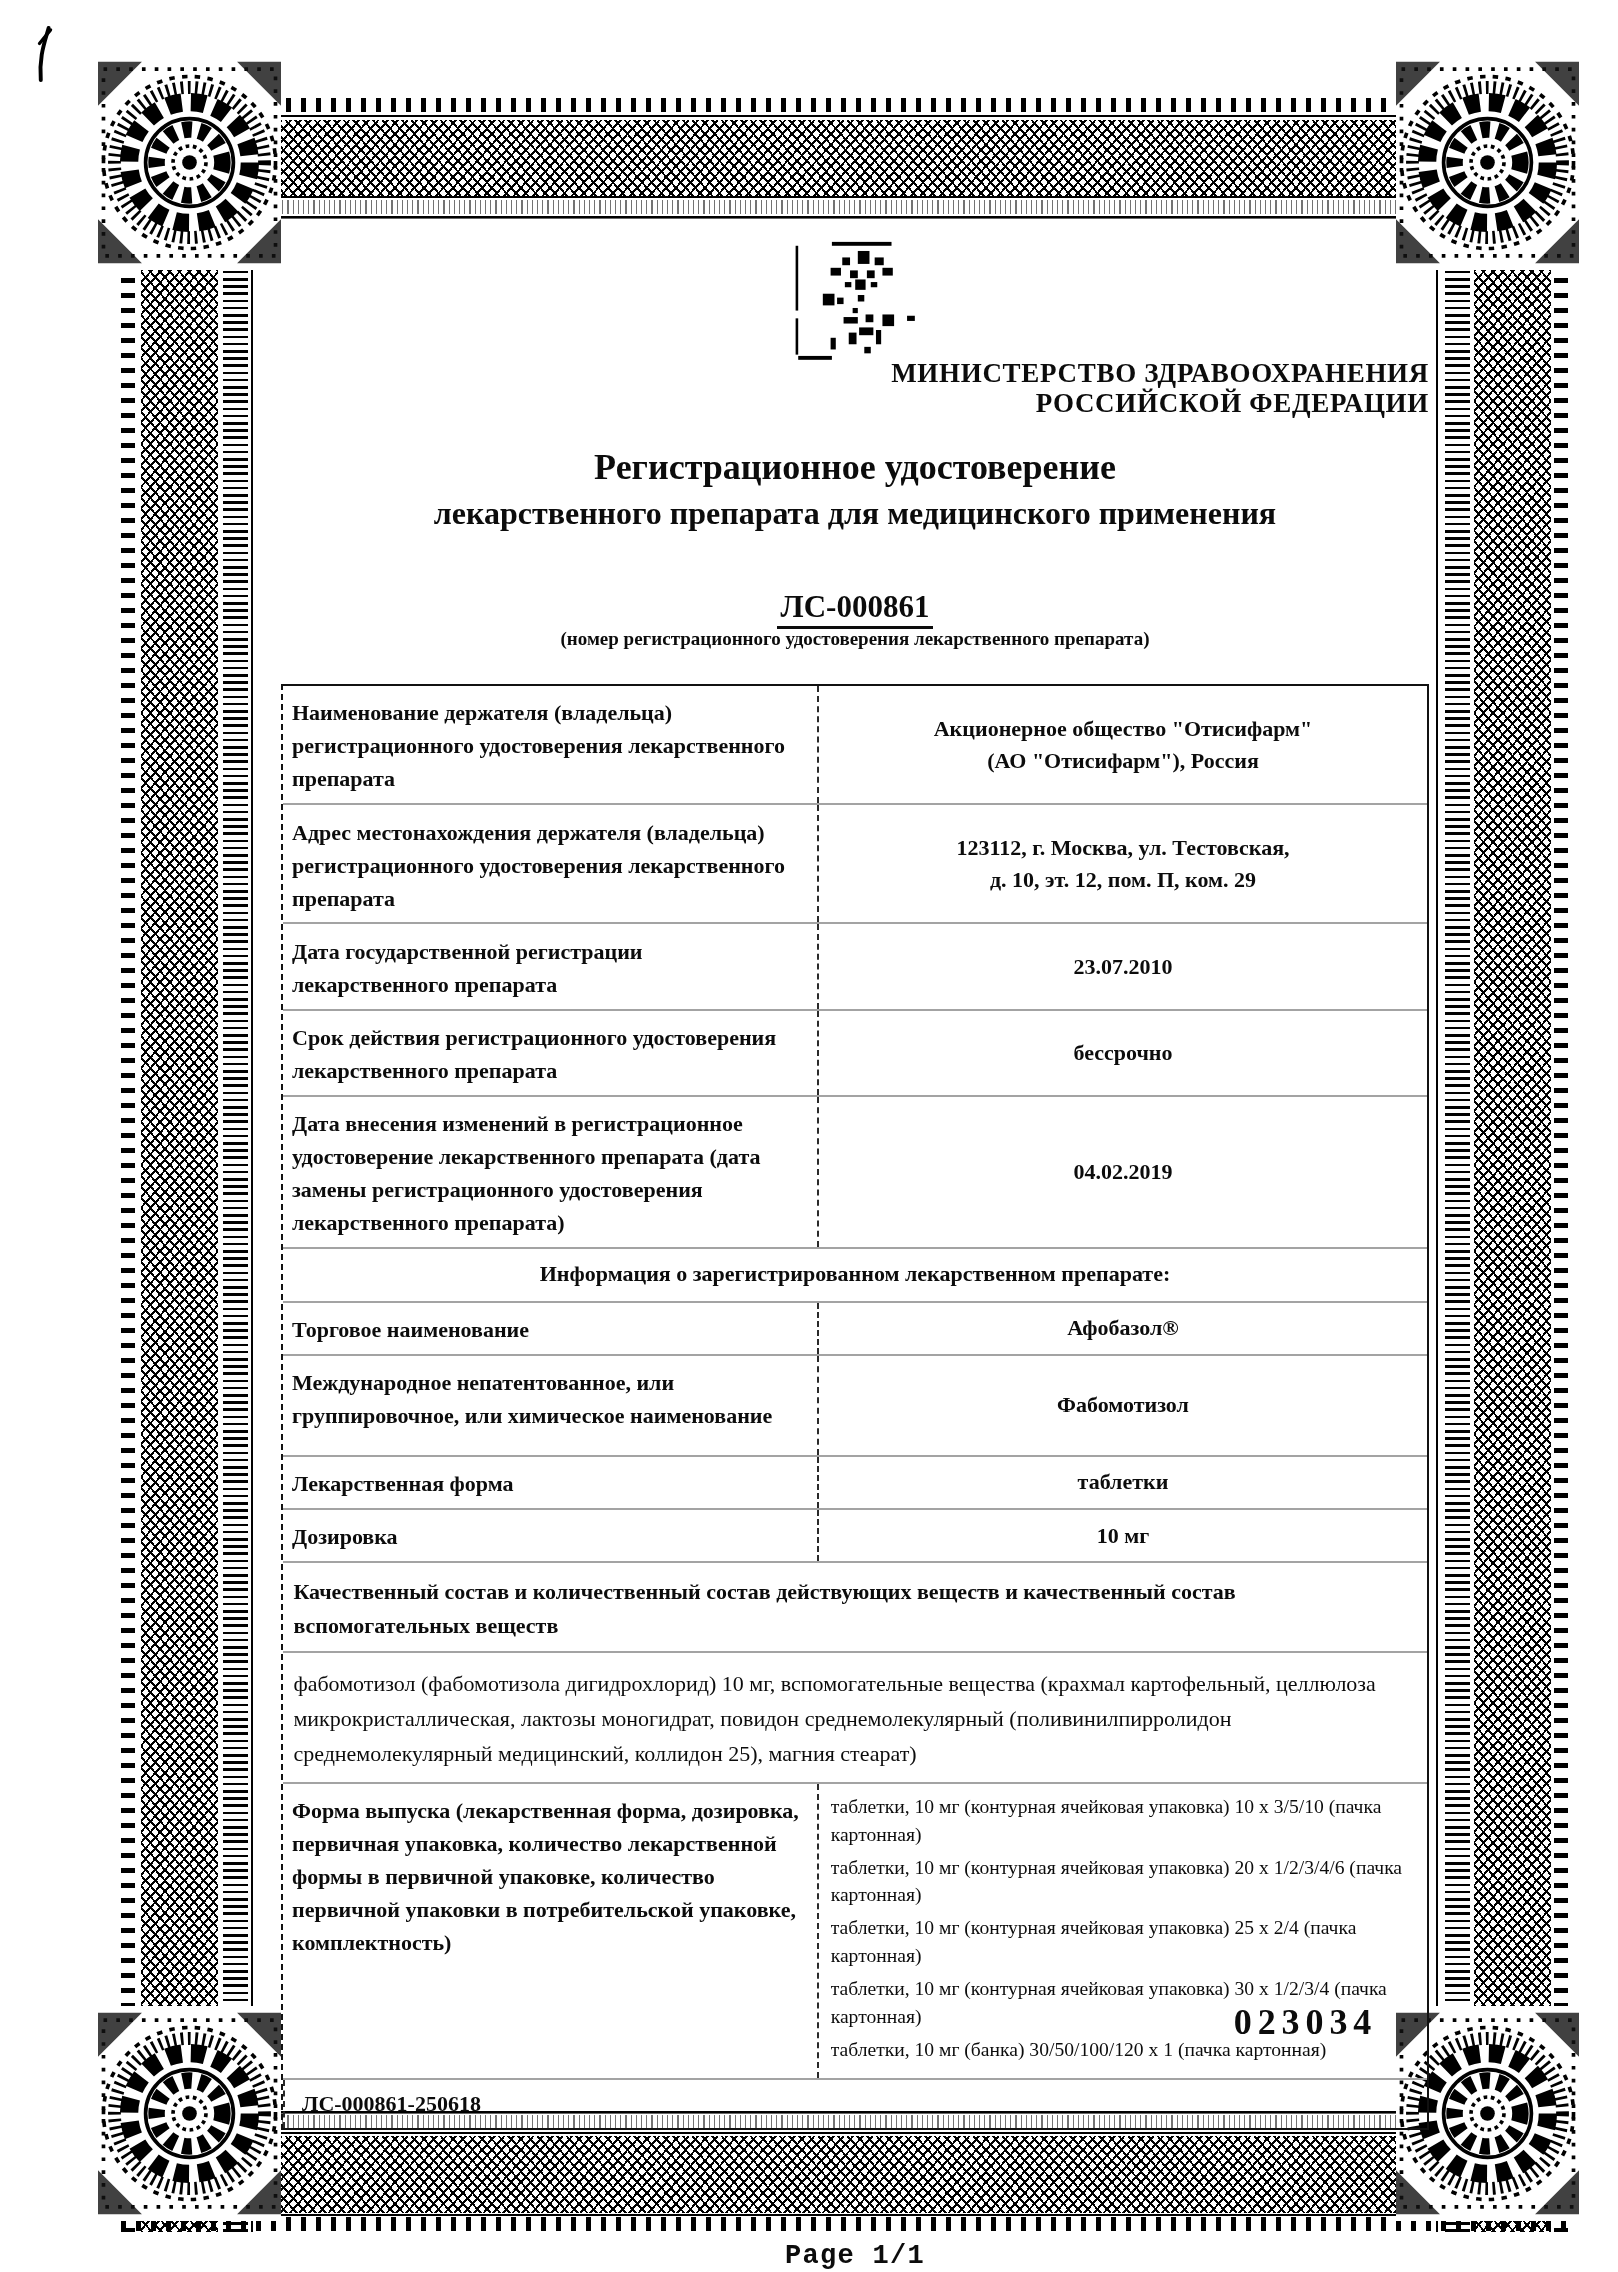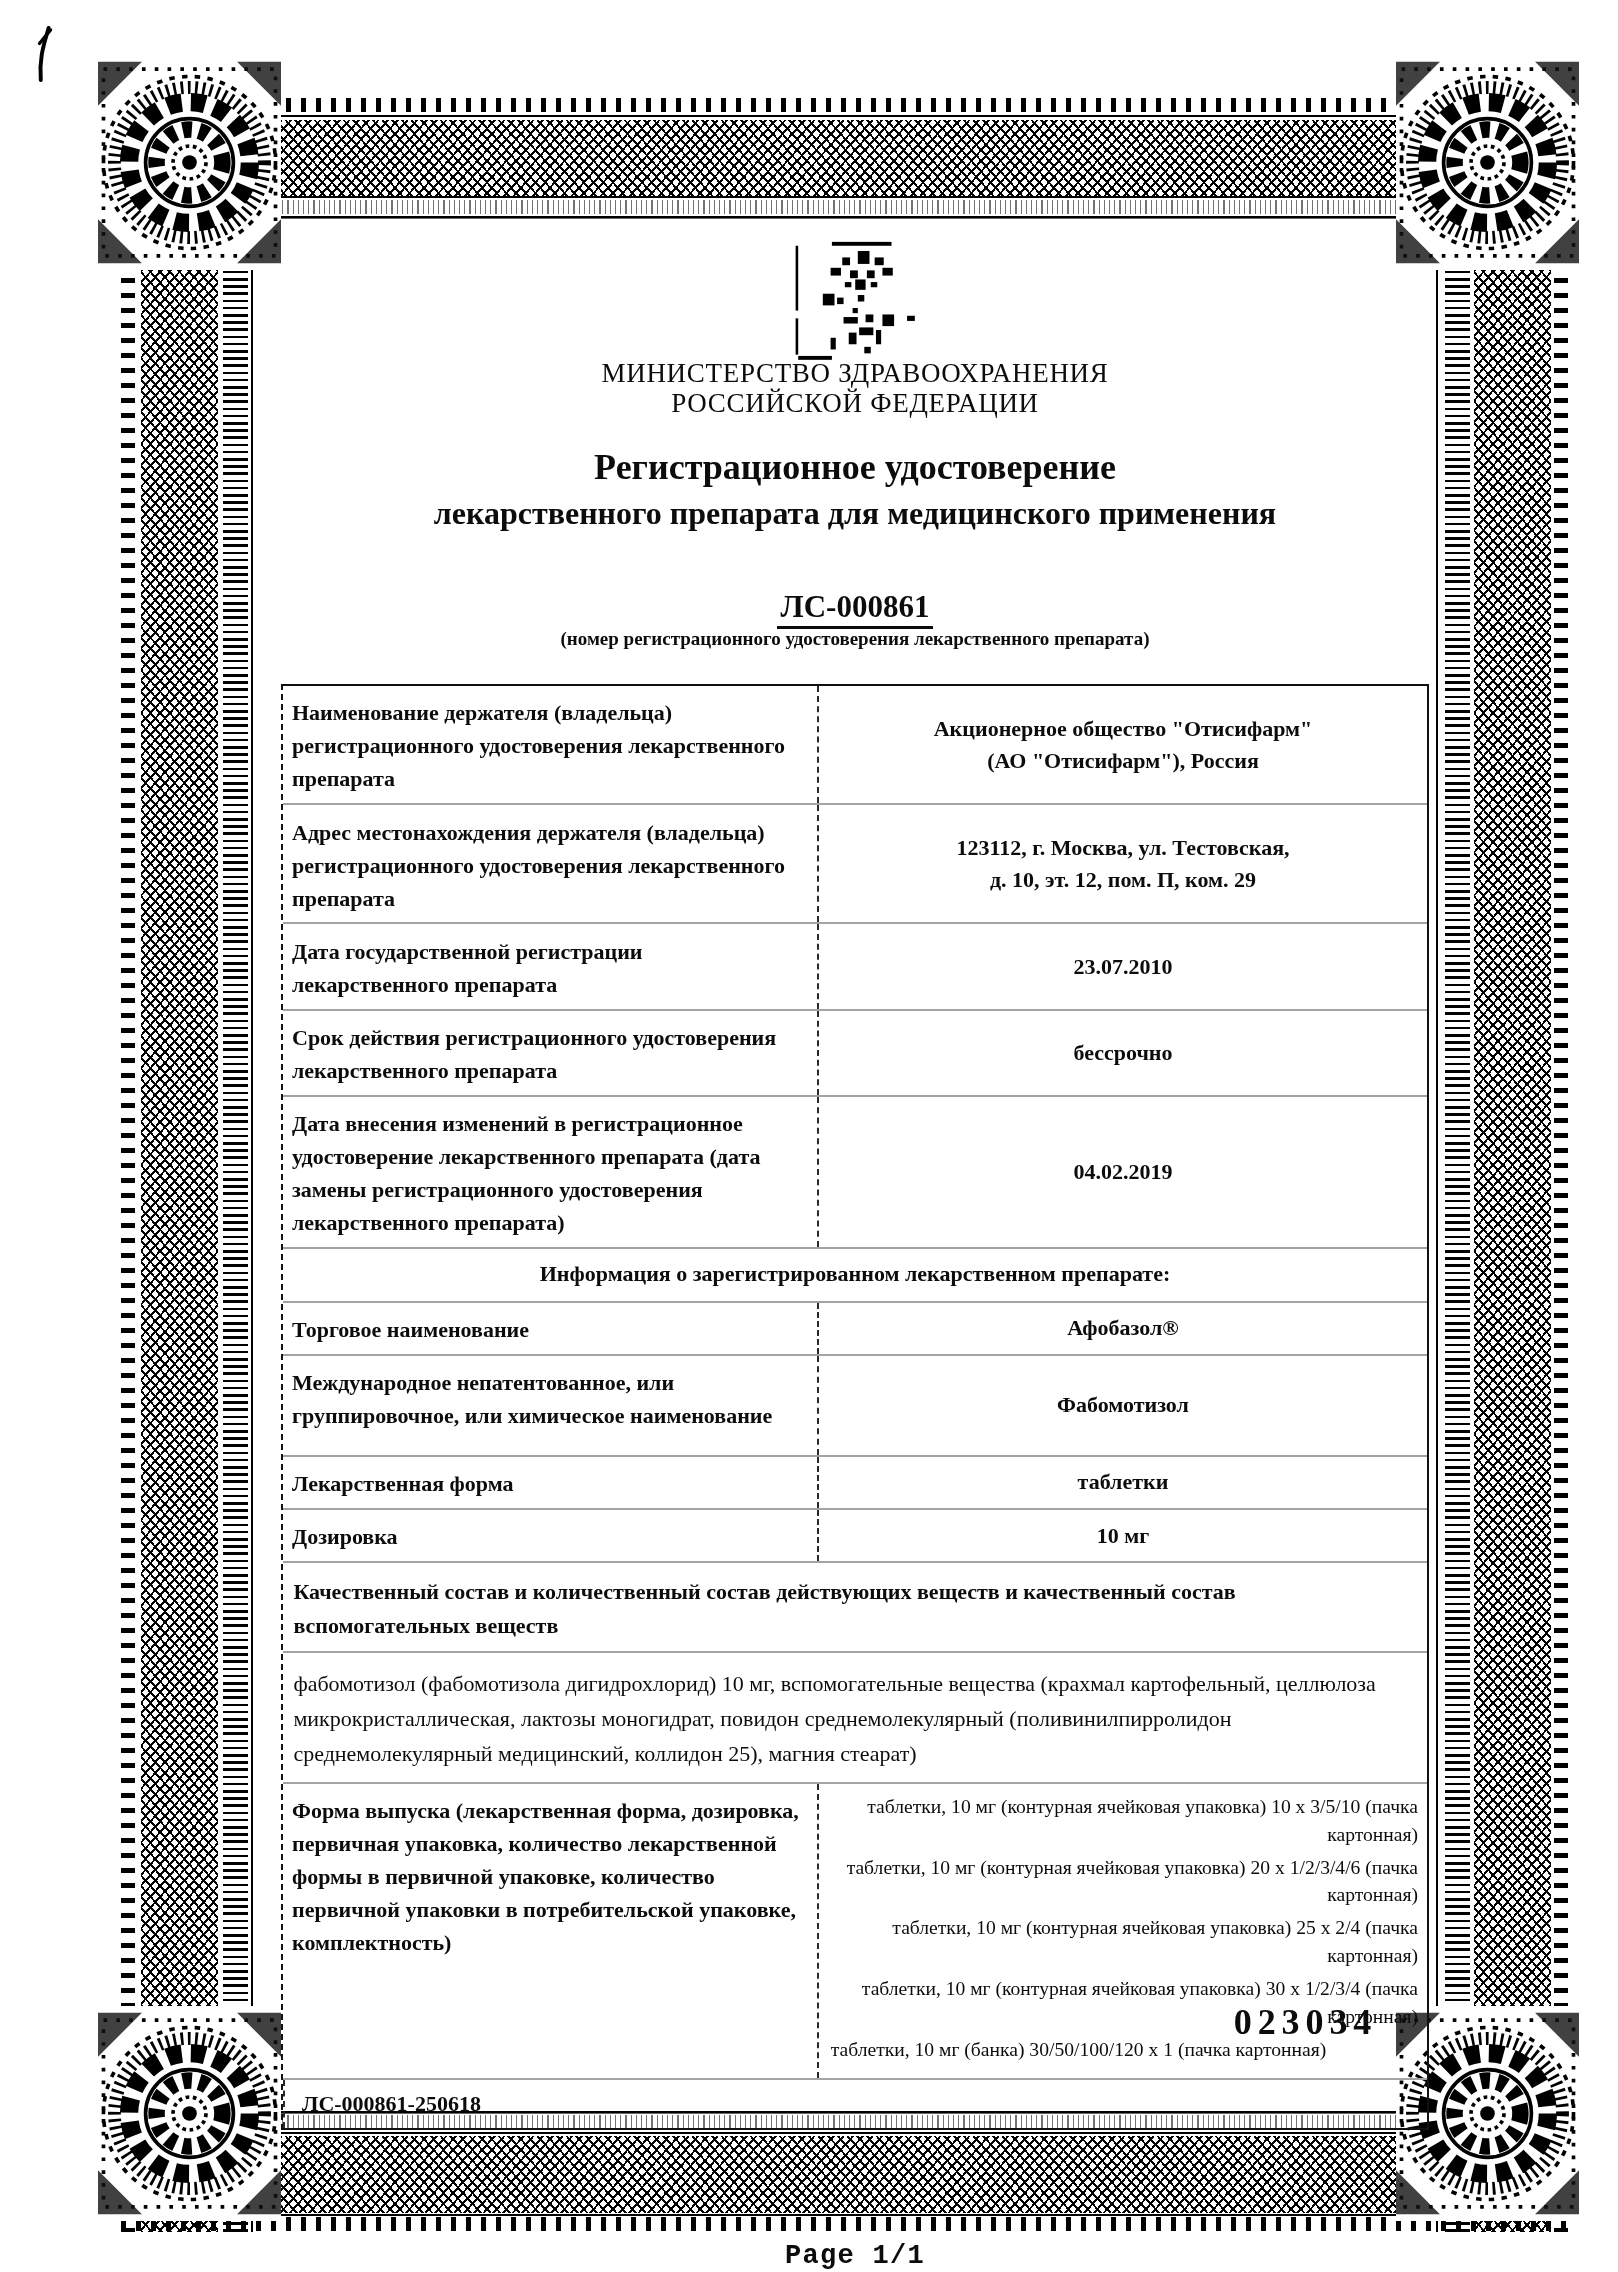--- a/index.html
+++ b/index.html
@@ -63,22 +63,22 @@
   .corner{position:absolute;width:183px;height:215px;background:#fff;}
   .corner svg{width:100%;height:100%;}
   .corner-tl{left:98px;top:55px;}
   .corner-tr{left:1396px;top:55px;}
   .corner-bl{left:98px;top:2006px;}
   .corner-br{left:1396px;top:2006px;}
 
   
   .pen-mark{position:absolute;left:29px;top:23.5px;width:34px;height:60px;}
   .emblem{position:absolute;left:793px;top:238px;width:140px;height:127px;}
-  .ministry{position:absolute;left:281px;top:358px;width:1148px;text-align:center;
-    font-weight:400;font-size:27px;line-height:1.12;letter-spacing:0.7px;}
+  .ministry{position:absolute;left:281px;top:358px;width:1148px;text-align:right;
+    font-weight:700;font-size:27px;line-height:1.12;letter-spacing:0.7px;}
   .doc-title{position:absolute;left:196px;top:449px;width:1318px;text-align:center;
     font-weight:700;font-size:36px;line-height:1.0;}
   .doc-title .t2{font-size:32px;margin-top:11.7px;}
   .reg-num{position:absolute;left:281px;top:589px;width:1148px;text-align:center;}
   .reg-num span{display:inline-block;font-weight:700;font-size:31px;
     border-bottom:3.3px solid #0c0c0c;padding:0 3.9px 1.3px 3.9px;}
   .reg-caption{position:absolute;left:281px;top:628px;width:1148px;text-align:center;
     font-weight:700;font-size:19px;}
 
   
@@ -96,21 +96,21 @@
   .cell-value{
     flex:1 1 auto;border-left:2px dashed #2a2a2a;
     display:flex;align-items:center;justify-content:center;text-align:center;
     font-weight:700;font-size:22px;line-height:1.45;white-space:pre-line;
     padding:6.5px 17px;
   }
   .cell-value.left{align-items:flex-start;justify-content:flex-start;text-align:left;
     padding-top:7.8px;}
   .cell-value.multiline{
     flex-direction:column;align-items:flex-start;justify-content:flex-start;
-    text-align:right;font-weight:400;font-size:19.6px;line-height:1.42;
+    text-align:left;font-weight:400;font-size:19.6px;line-height:1.42;
     padding:9px 9px 9px 11.7px;
   }
   .cell-value.multiline div{margin-bottom:5.2px;}
   .row-section{display:block;text-align:center;font-weight:700;font-size:22px;
     padding:10.4px 13px;line-height:1.4;}
   .row-section.leftal{text-align:left;padding:11.7px 15.7px 7.8px 10.4px;line-height:1.55;}
   .row-freetext{display:block;font-weight:400;font-size:22px;line-height:1.6;
     padding:13px 17px 10.4px 10.4px;}
 
   

